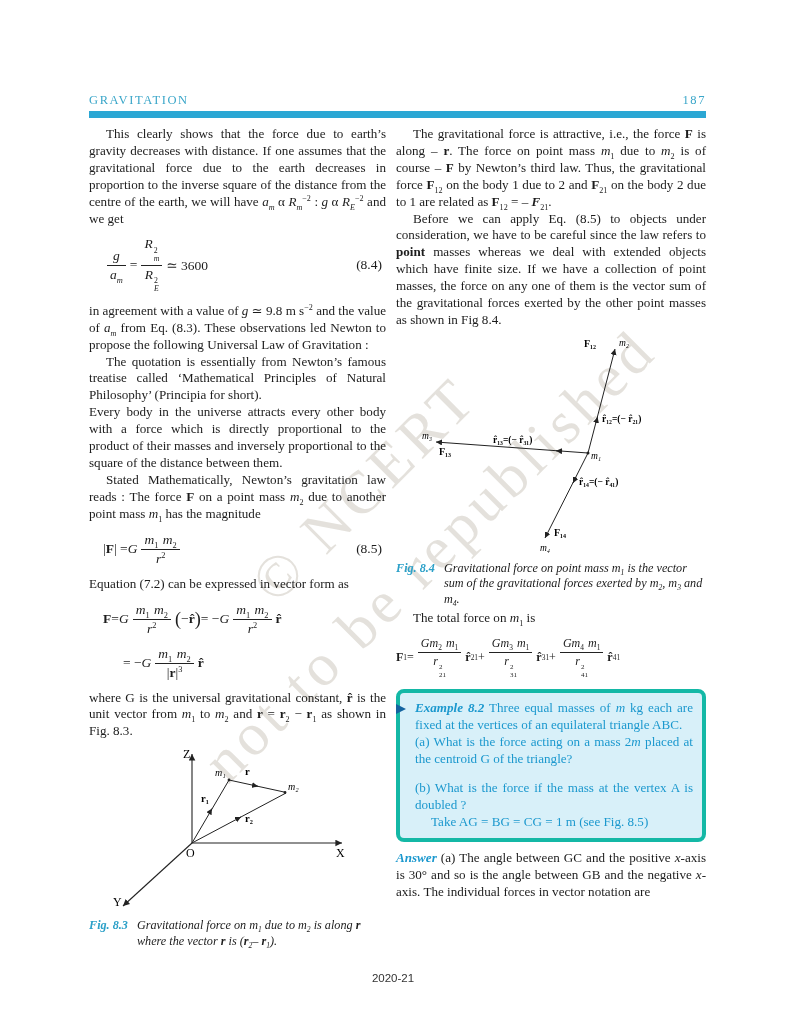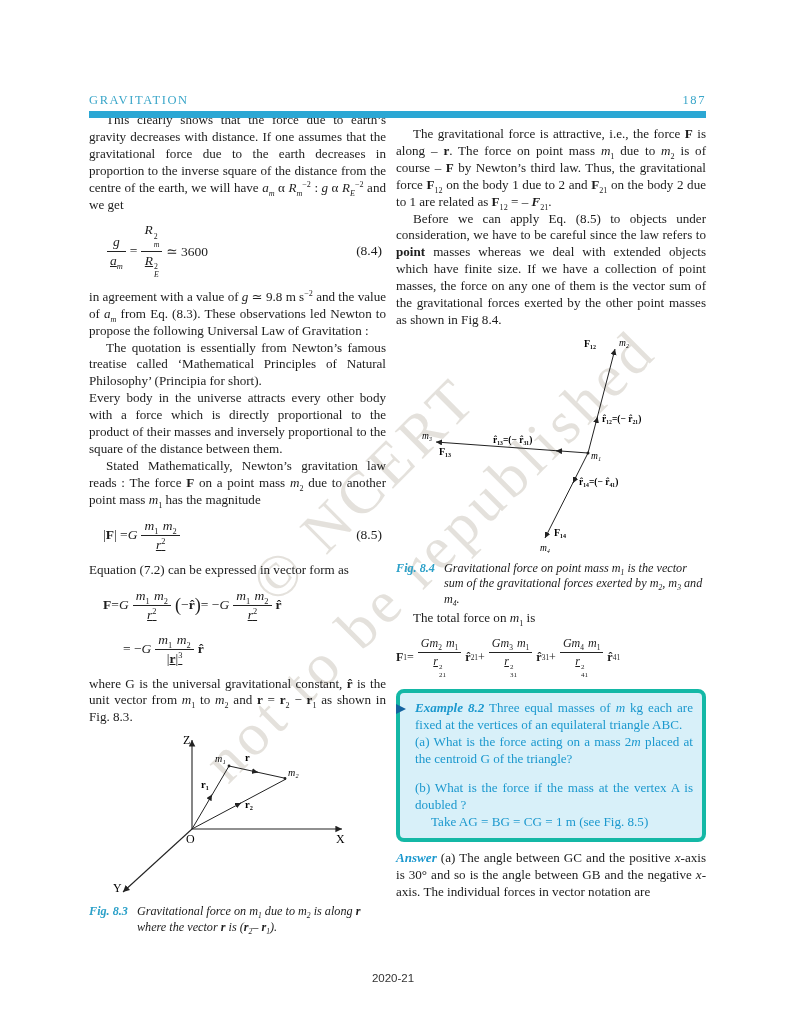--- a/index.html
+++ b/index.html
@@ -11,33 +11,33 @@
   .watermark{position:absolute;left:10px;top:430px;width:774px;text-align:center;
     transform:rotate(-45deg);transform-origin:50% 50%;z-index:0;pointer-events:none;
     font-size:60px;line-height:1.55;letter-spacing:5px;color:#b9b2a4;opacity:.38;white-space:nowrap;}
 
   
   .hdr{position:absolute;left:89px;top:93px;width:617px;display:flex;justify-content:space-between;
        color:#3aa6c9;font-size:12.5px;letter-spacing:1.6px;z-index:2;}
   .bar{position:absolute;left:89px;top:111px;width:617px;height:7px;background:#2ba7d4;z-index:2;}
 
   
-  .colL{position:absolute;left:89px;top:112px;width:297px;z-index:1;}
+  .colL{position:absolute;left:89px;top:126px;width:297px;z-index:1;}
   .colR{position:absolute;left:396px;top:126px;width:310px;z-index:1;}
   p.body{margin:0;font-size:13.1px;line-height:16.9px;text-align:justify;}
   p.ind{text-indent:17px;}
   sub,sup{font-size:.62em;line-height:0;}
 
   
   .eq{display:flex;align-items:center;margin:9px 0 9px 14px;font-size:13.5px;}
   .eq .eqbody{flex:1;display:flex;align-items:center;flex-wrap:nowrap;}
   .eq .eqnum{margin-left:auto;padding-right:4px;}
   .frac{display:inline-block;text-align:center;vertical-align:middle;margin:0 4px;}
   .frac .fn{display:block;border-bottom:1px solid #222;padding:0 3px 1px;}
-  .frac .fd{display:block;padding:1px 3px 0;text-decoration:underline;}
+  .frac .fd{display:block;padding:1px 3px 0;}
   .sk{display:inline-flex;flex-direction:column;align-items:flex-start;font-size:.58em;
       line-height:1.08;vertical-align:-0.55em;margin-left:1px;}
   .sk span{display:block;}
   .big{font-size:1.35em;font-weight:400;}
   .eq-small{font-size:12px;margin-left:0;}
 
   
   .fig{margin:4px 0 2px;}
   .figcap{display:flex;gap:9px;margin-top:2px;font-size:12.2px;line-height:15.5px;}
   .figlab{color:#2ba0c8;font-weight:bold;font-style:italic;white-space:nowrap;}

